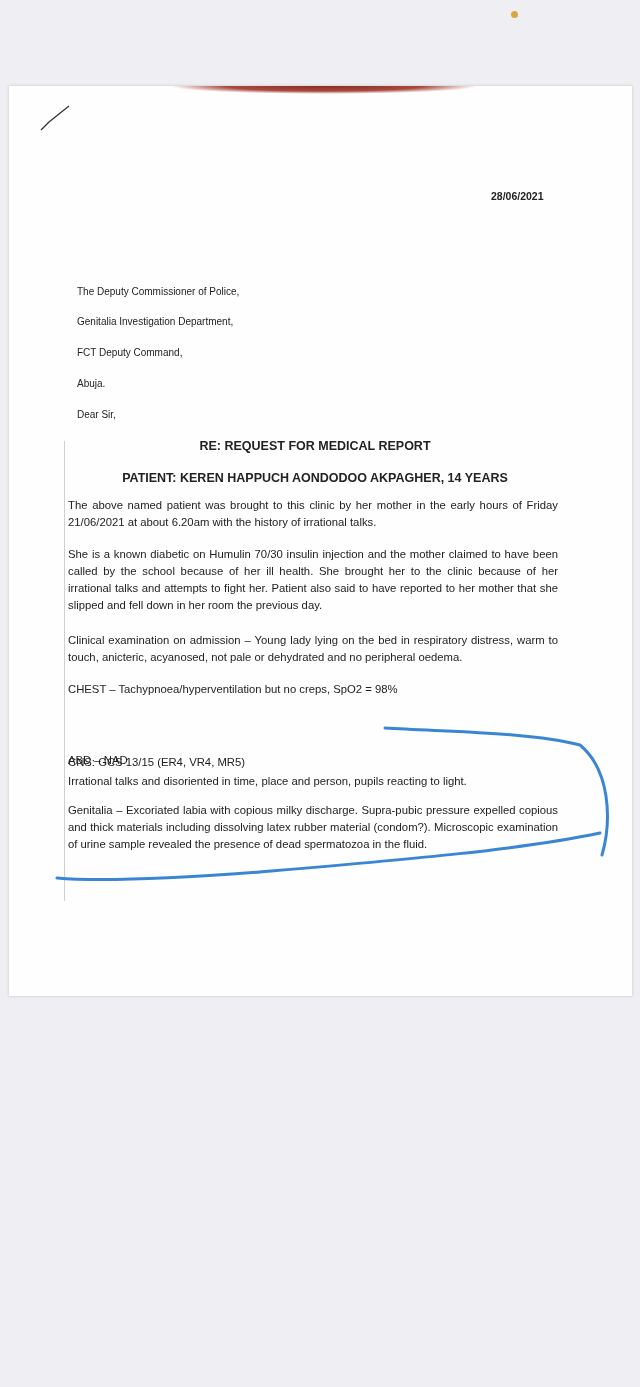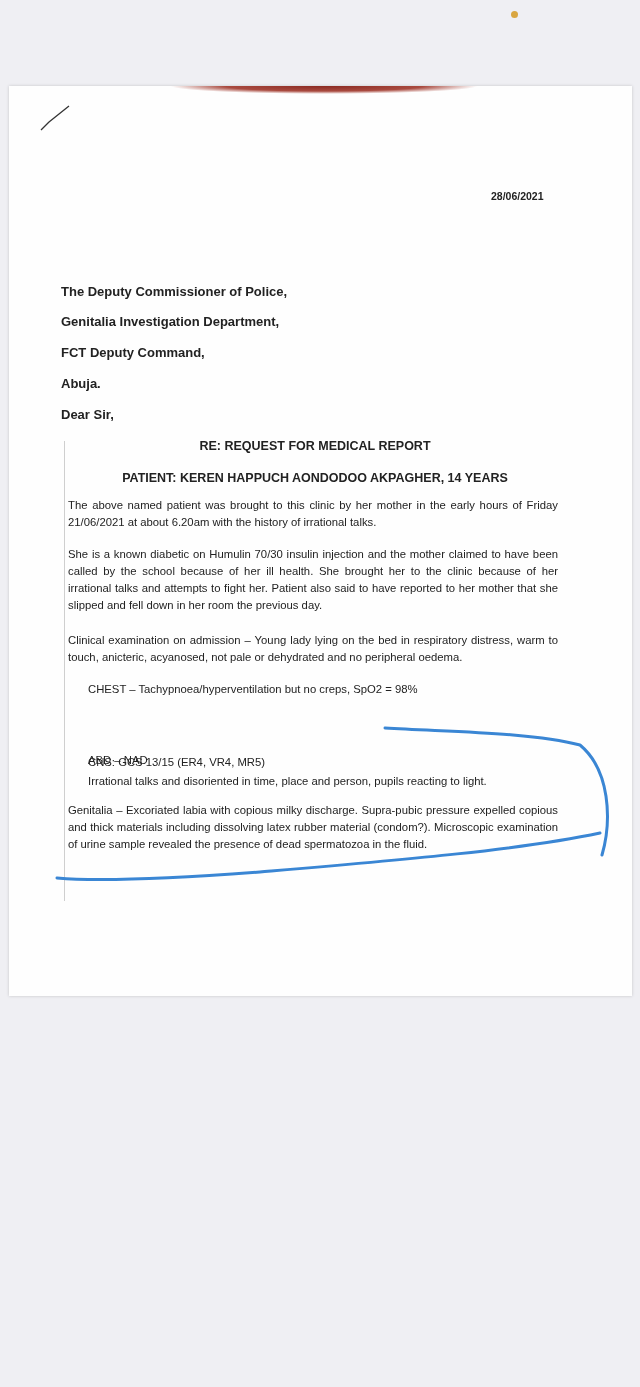--- a/index.html
+++ b/index.html
@@ -23,24 +23,24 @@
   }
   .top-stripe {
     position: absolute; left: 160px; top: 0; width: 310px; height: 8px;
     background: radial-gradient(ellipse at 50% 0%, #8a2a22 0%, #a94a3f 45%, rgba(255,255,255,0) 70%);
   }
   .tick-mark { position: absolute; left: 28px; top: 18px; }
   .margin-line { position: absolute; left: 55px; top: 355px; width: 1px; height: 460px; background: #cfcfcf; }
   .doc-text { position: absolute; color: #222; font-size: 11.3px; line-height: 17px; }
   .bold { font-weight: bold; }
   .date { left: 491px; top: 161px; font-size: 10.5px; margin-top: 27px; }
-  .addr { left: 61px; font-weight: bold; font-size: 13px; }
+  .addr { left: 77px; font-weight: normal; font-size: 10px; }
   .center { left: 65px; width: 500px; text-align: center; font-weight: bold; font-size: 12.5px; }
   .para { left: 68px; width: 490px; text-align: justify; }
-  .para-left { text-align: left; margin-left: 20px; }
+  .para-left { text-align: left; }
   .scribble { position: absolute; left: 0; top: 0; pointer-events: none; }
 </style>
 </head>
 <body>
 
 <div class="dot"></div>
 
 <div class="paper">
   <div class="top-stripe"></div>
   <svg class="tick-mark" width="40" height="30" viewBox="0 0 40 30">

